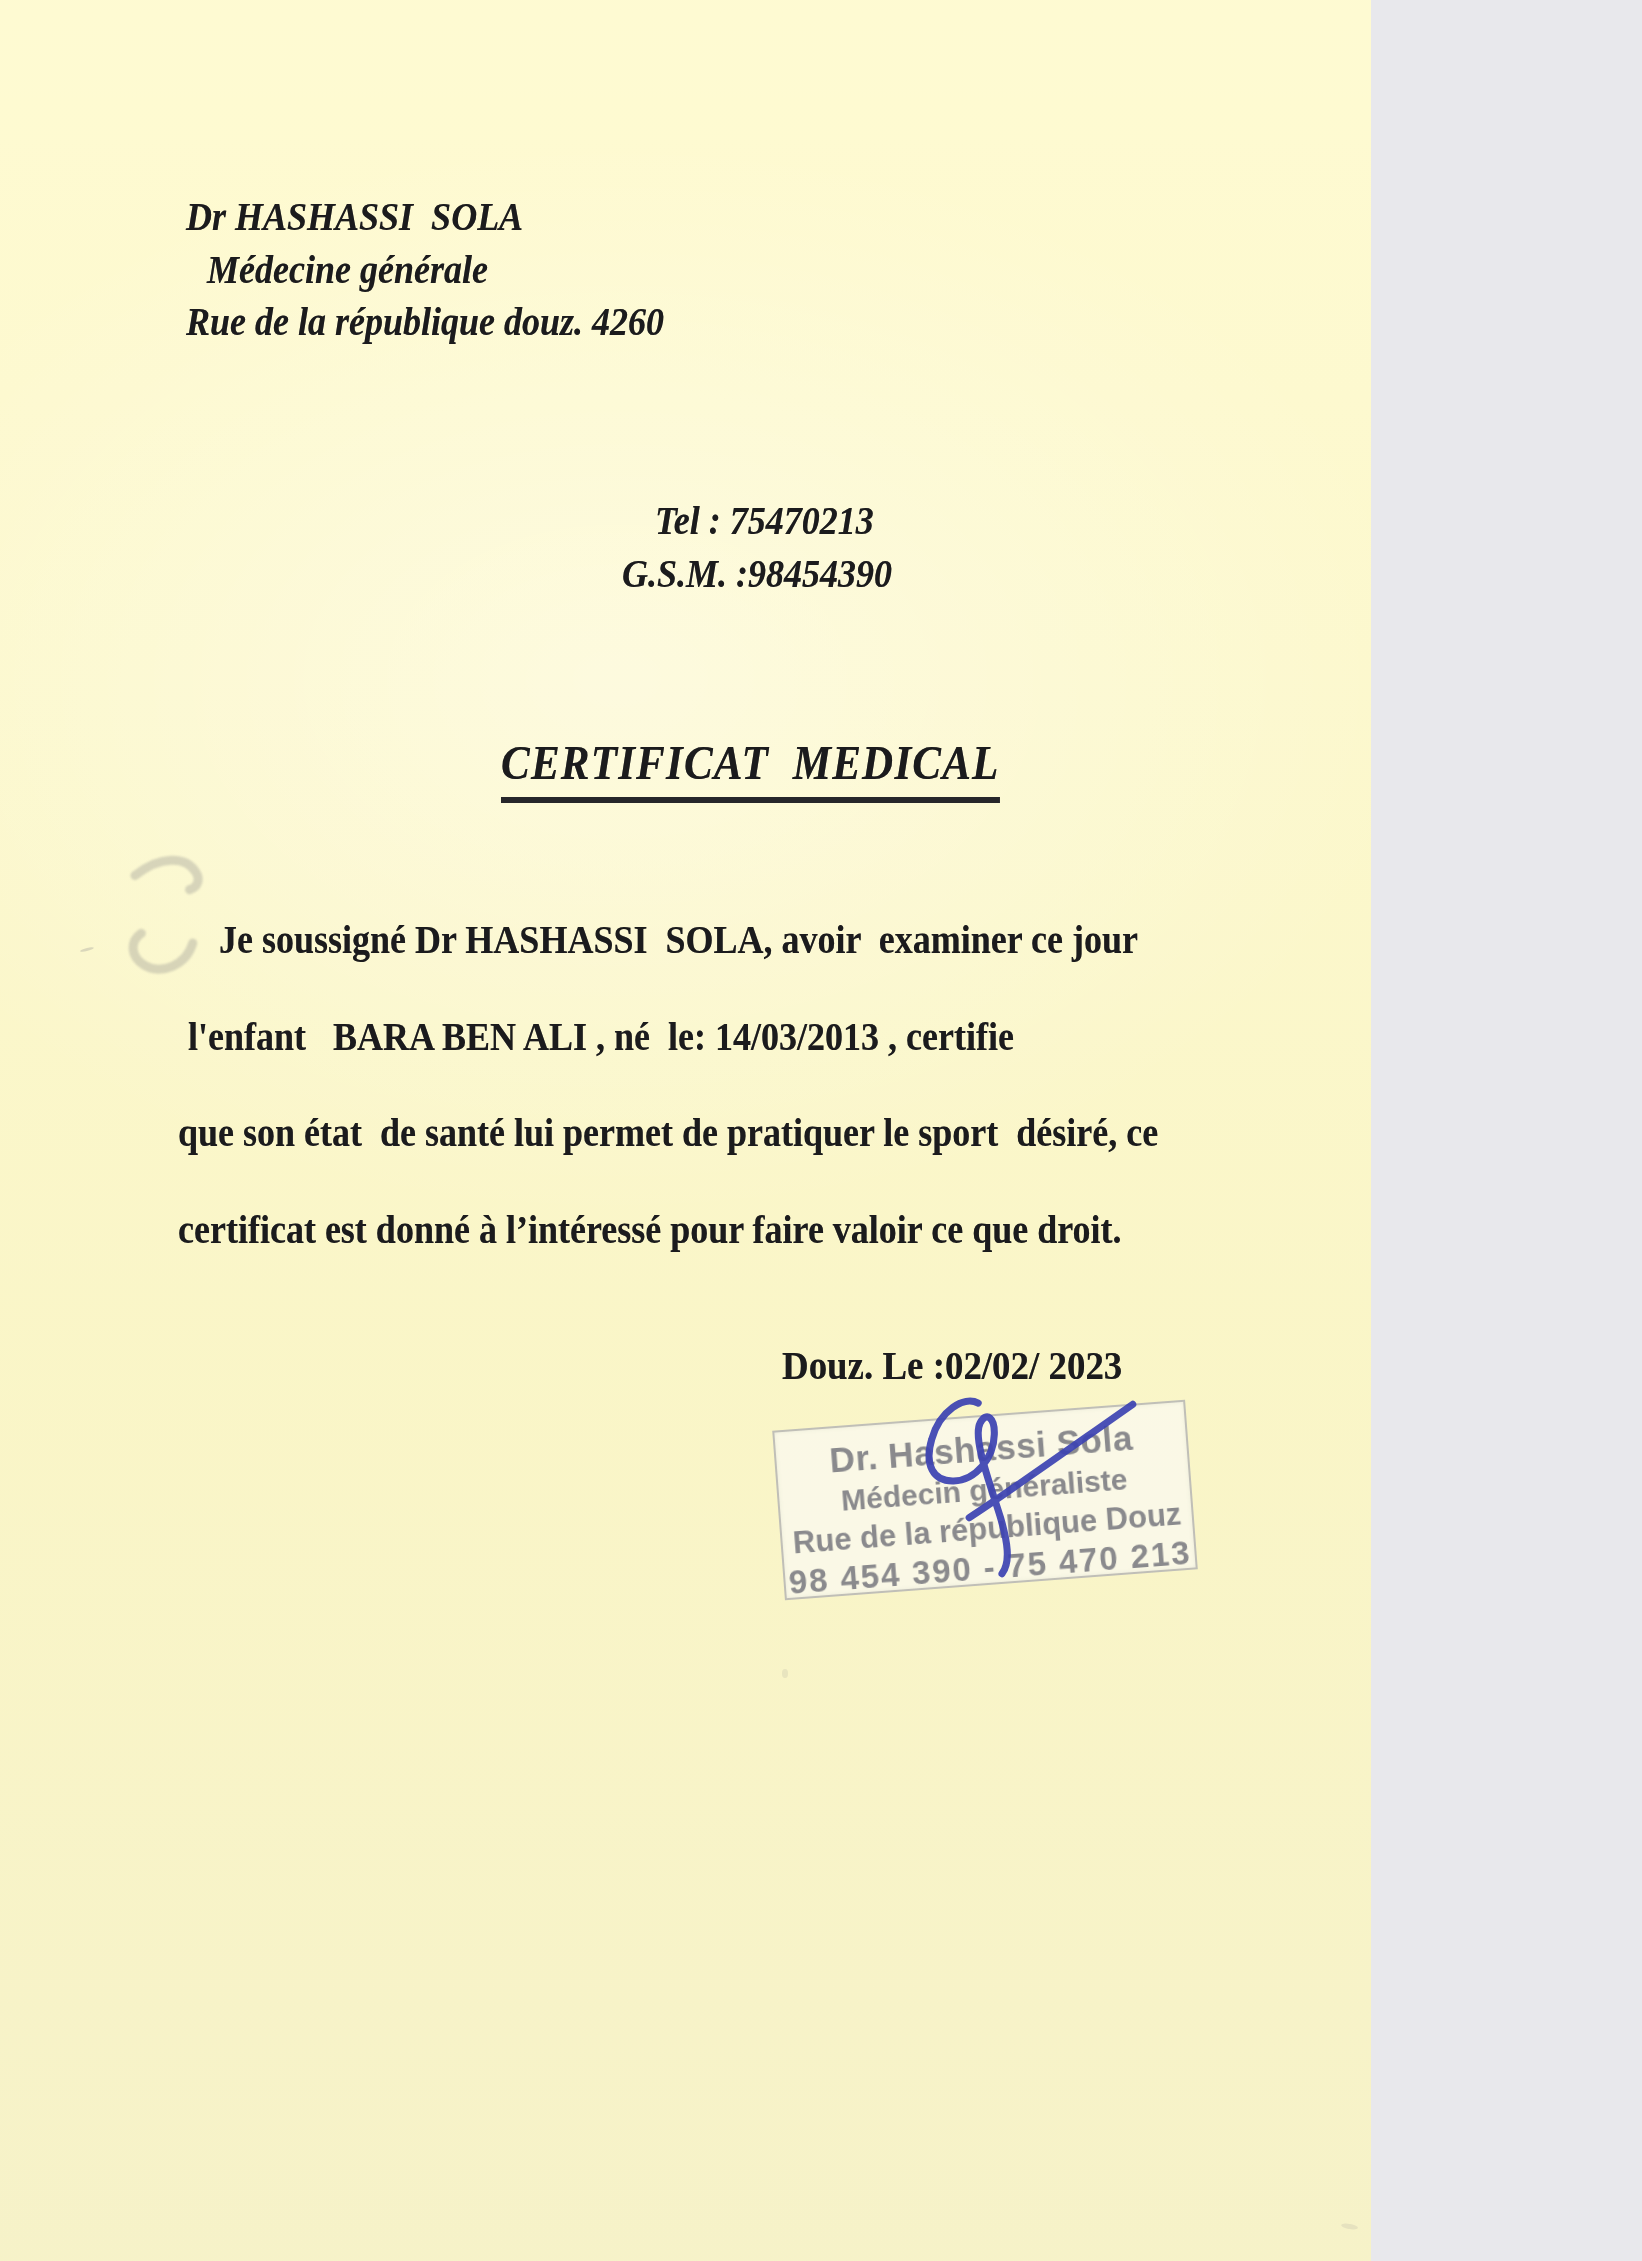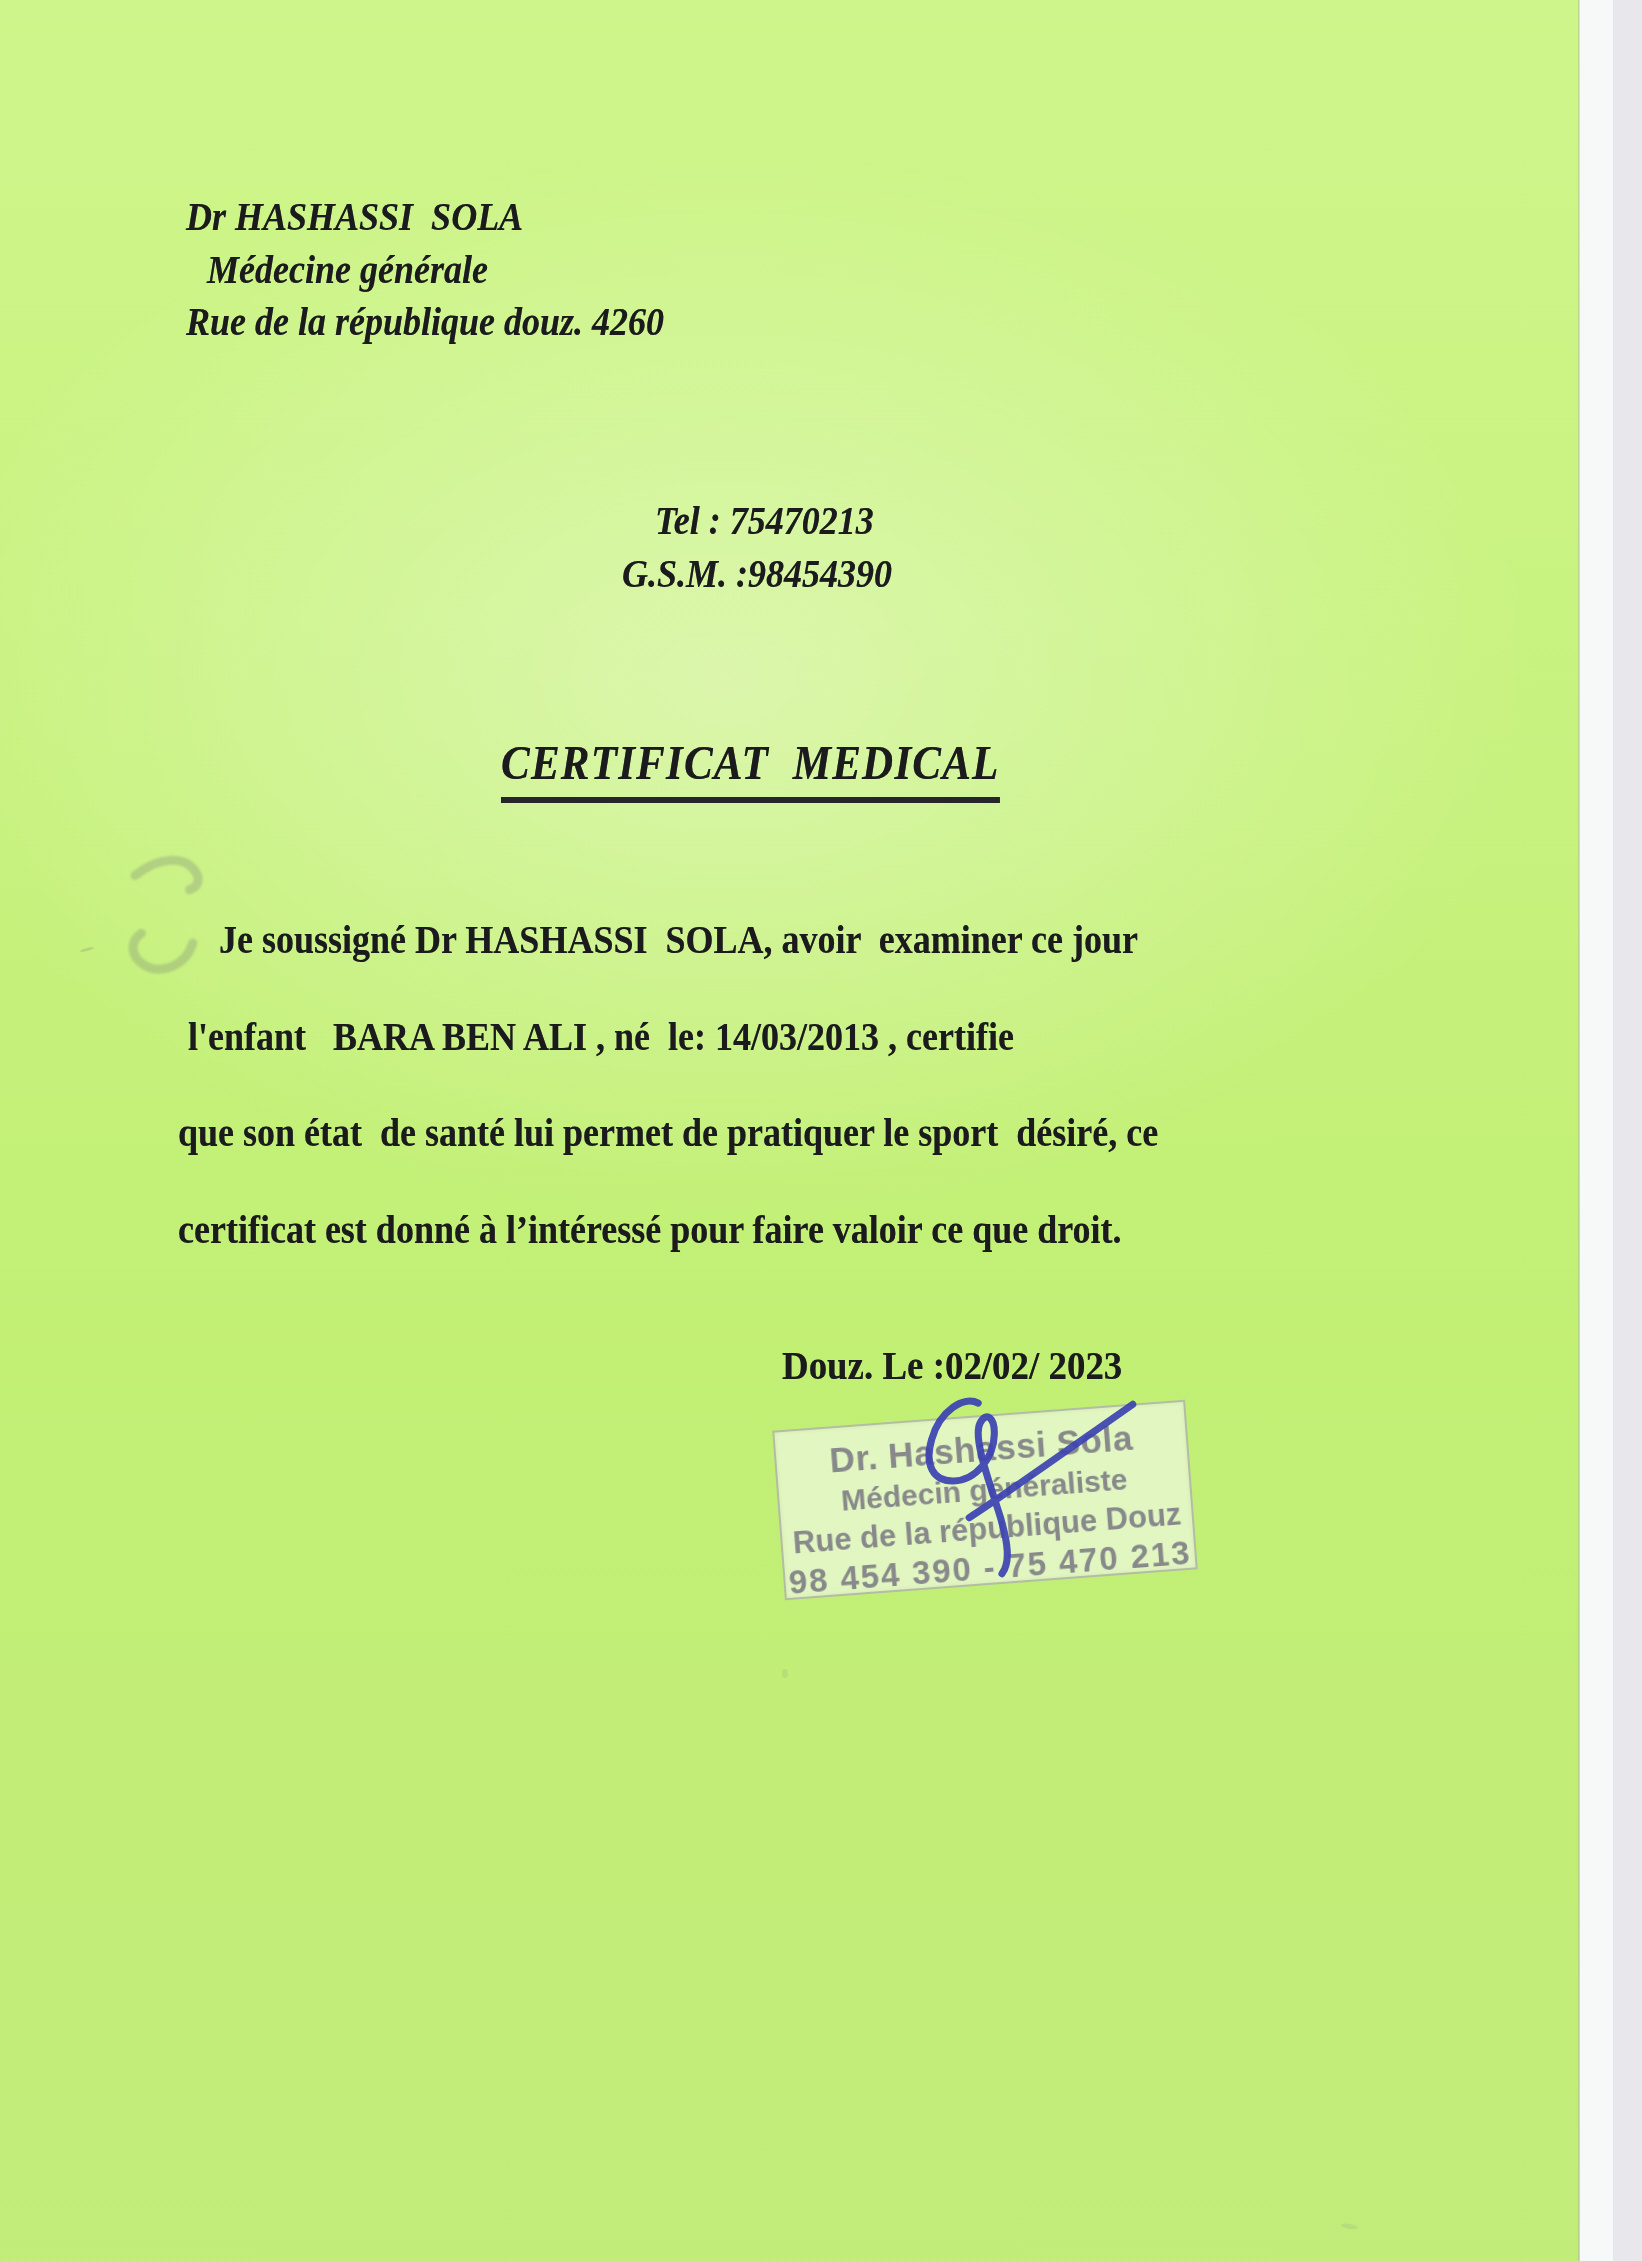--- a/index.html
+++ b/index.html
@@ -2,23 +2,23 @@
 <html style="font-size:10.3px"><head>
 <meta charset="utf-8">
 <style>
   html, body {
     margin: 0;
     padding: 0;
     background: #e8e8ec;
   }
   .page {
     position: relative;
-    width: 1613px;
+    width: 1371px;
     height: 2261px;
-    background: #bef264;
+    background: #fef9c3;
     overflow: hidden;
     font-family: "Liberation Serif", serif;
     color: #1b1b1d;
   }
   
   .page::before {
     content: "";
     position: absolute;
     inset: 0;
     background:

